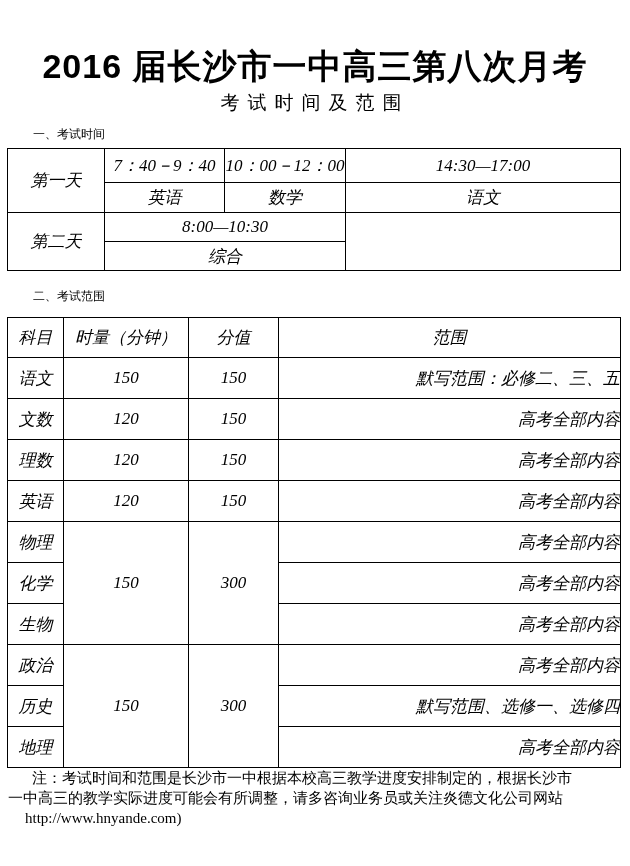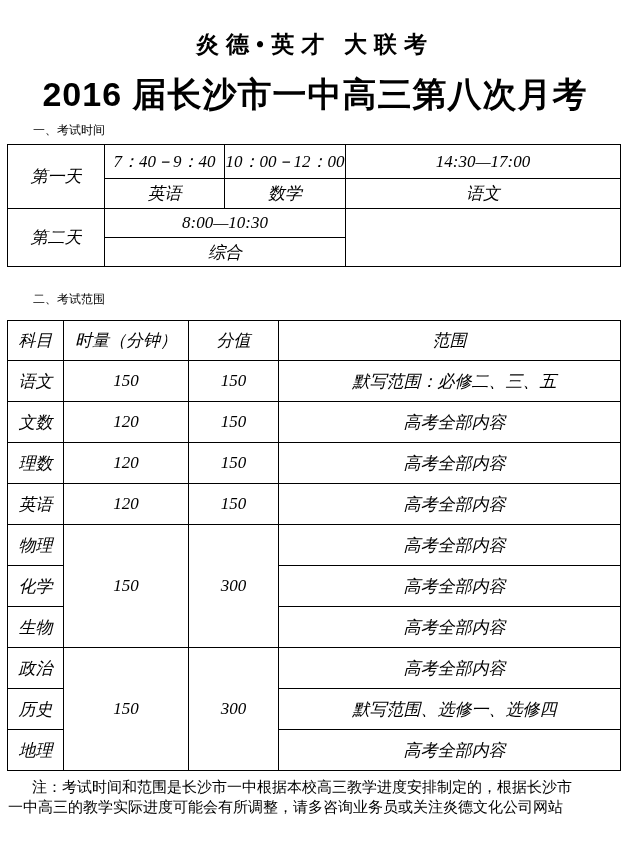--- a/index.html
+++ b/index.html
@@ -35,21 +35,21 @@
     font-weight: 400;
   }
   .section-heading {
     font-family: "Liberation Sans", "DejaVu Sans", sans-serif;
     font-size: 12px;
     line-height: 20px;
     margin-left: 33px;
     font-weight: 400;
   }
   #heading-1 { margin-top: 9px; }
-  #heading-2 { margin-top: 22px; }
+  #heading-2 { margin-top: 15px; }
   table {
     border-collapse: collapse;
     table-layout: fixed;
     width: 613px;
     margin-left: 7px;
     font-style: italic;
   }
   #schedule-table { margin-top: 4px; }
   #scope-table { margin-top: 11px; }
   td, th {
@@ -61,40 +61,39 @@
     padding: 0;
     overflow: hidden;
     white-space: nowrap;
   }
   #schedule-table tr.r1 { height: 34px; }
   #schedule-table tr.r2 { height: 30px; }
   #schedule-table tr.r3 { height: 29px; }
   #schedule-table tr.r4 { height: 29px; }
   #scope-table tr.head-row { height: 40px; }
   #scope-table tr.data-row { height: 41px; }
-  .range-cell { text-align: center; padding-left: 10px; }
+  .range-cell { text-align: right; padding-left: 10px; }
   .footer-note {
-    margin-top: 6px;
     font-size: 15px;
     line-height: 20px;
     font-family: "Liberation Sans", "DejaVu Sans", sans-serif;
   }
   .footer-line-1 { padding-left: 32px; }
   .footer-line-2 { padding-left: 8px; }
   .footer-line-3 {
     padding-left: 25px;
     font-family: "Liberation Serif", "DejaVu Serif", serif;
   }
 </style>
 </head>
 <body>
 
 <div class="header">
-  <div class="title-brand">炎德•英才 大联考</div>
   <div class="title-main">2016 届长沙市一中高三第八次月考</div>
+  <div class="title-sub">考试时间及范围</div>
 </div>
 
 <div class="section-heading" id="heading-1">一、考试时间</div>
 
 <table id="schedule-table">
   <colgroup>
     <col style="width:97px">
     <col style="width:120px">
     <col style="width:121px">
     <col style="width:275px">
@@ -189,13 +188,14 @@
   <tr class="data-row">
     <td>地理</td>
     <td class="range-cell">高考全部内容</td>
   </tr>
 </tbody>
   </table>
 
 <div class="footer-note">
   <div class="footer-line-1">注：考试时间和范围是长沙市一中根据本校高三教学进度安排制定的，根据长沙市</div>
   <div class="footer-line-2">一中高三的教学实际进度可能会有所调整，请多咨询业务员或关注炎德文化公司网站</div>
+  <div class="footer-line-3">http://www.hnyande.com)</div>
 </div>
 
 </body></html>

